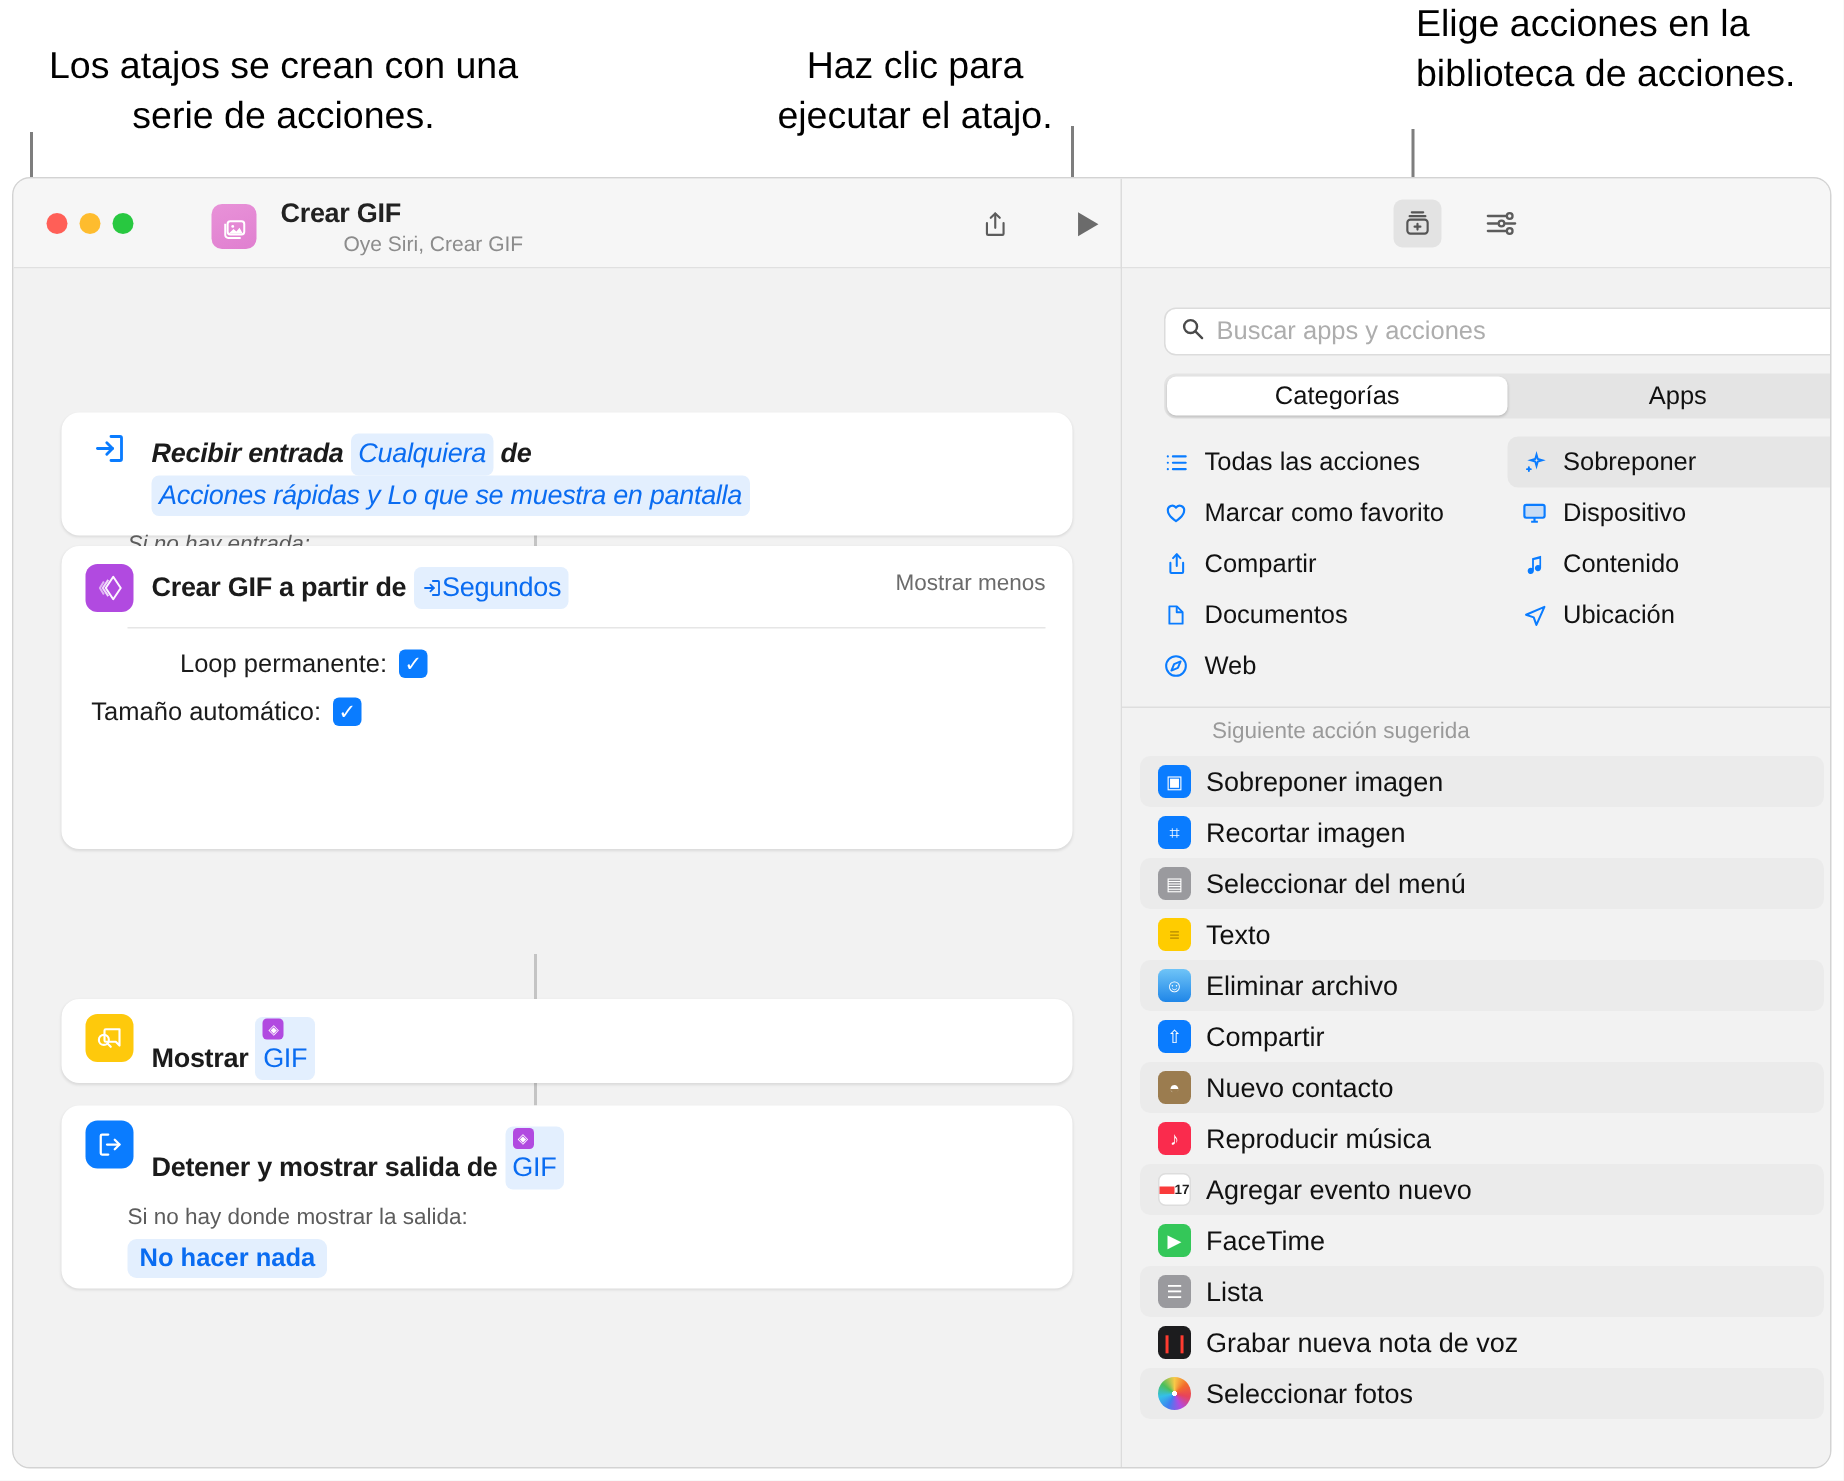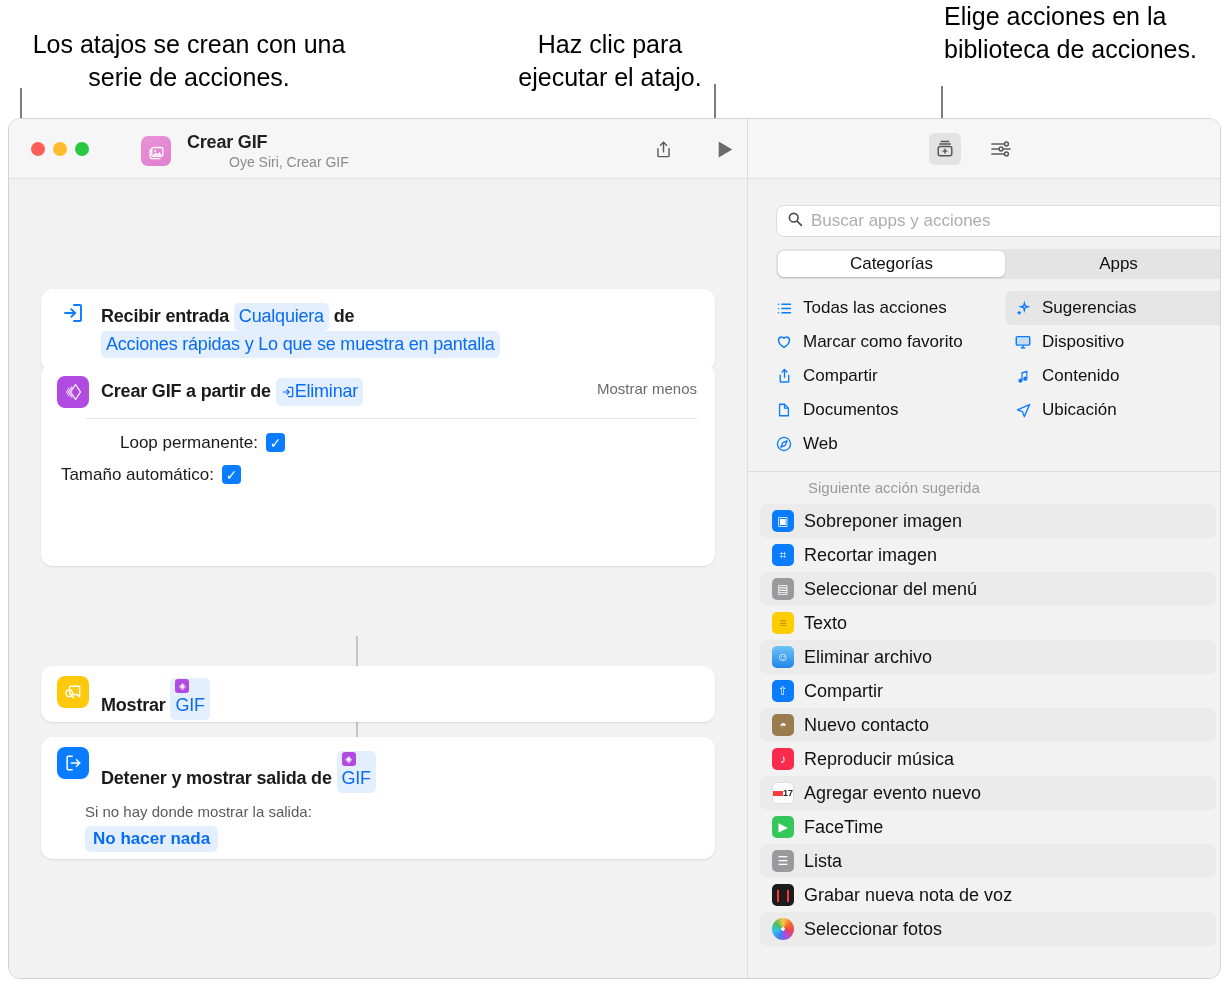--- a/index.html
+++ b/index.html
@@ -178,21 +178,21 @@
     </div>
   </div>
   <div id="vsep"></div>
 
   <div id="editor">
 
     <div class="conn" style="top:155px;height:30px;"></div>
     <div class="conn" style="top:457px;height:30px;"></div>
     <div class="conn" style="top:528px;height:30px;"></div>
 
-    <div class="card" style="top:110px;height:82px;">
+    <div class="card" style="top:96px;height:82px;font-style:italic;">
       <div class="row1">
         <div class="aicon" style="background:#fff;top:8px;">
           <svg width="24" height="24" viewBox="0 0 24 24" fill="none" stroke="#0a7cff" stroke-width="1.9" stroke-linecap="round" stroke-linejoin="round">
             <path d="M13 4h6a1 1 0 0 1 1 1v14a1 1 0 0 1-1 1h-6"></path>
             <path d="M4 12h10"></path>
               <path d="M10.2 8.2 14 12l-3.8 3.8"></path>
           </svg>
         </div>
         <div class="atitle">
           <span class="plain">Recibir entrada</span>
@@ -223,21 +223,21 @@
             <path d="M7.5 6.8 4.3 12l3.2 5.2" opacity=".6"></path>
           </svg>
         </div>
         <div class="atitle">
           <span class="plain">Crear GIF a partir de</span>
           <span class="tok">
             <svg width="14" height="14" viewBox="0 0 24 24" fill="none" stroke="#0a6cf1" stroke-width="2.1" stroke-linecap="round" stroke-linejoin="round" style="vertical-align:-2px;">
               <path d="M13 4h6a1 1 0 0 1 1 1v14a1 1 0 0 1-1 1h-6"></path>
                 <path d="M4 12h10"></path>
                 <path d="M10.2 8.2 14 12l-3.8 3.8"></path>
-            </svg><span>Eliminar</span>
+            </svg><span>Segundos</span>
           </span>
         </div>
         <span class="showmore" style="top:16px;">Mostrar menos</span>
       </div>
       <div class="hr"></div>
 
 
       <div class="param" style="width:244px;">
         <span class="plabel">Loop permanente:</span>
         <span class="cbx">✓</span>
@@ -319,21 +319,21 @@
           </span>
         <span>Todas las acciones</span>
       </div>
       <div class="cat sel">
         <span class="cicon">
           <svg width="17" height="17" viewBox="0 0 20 20" fill="none" stroke="#0a7cff" stroke-width="1.5" stroke-linecap="round">
             <path d="M11 3.5 12 7l3.5 1-3.5 1-1 3.5L10 9 6.5 8 10 7z"></path>
             <path d="M5 13.5v3M3.5 15h3"></path>
           </svg>
           </span>
-        <span>Sugerencias</span>
+        <span>Sobreponer</span>
       </div>
       <div class="cat">
         <span class="cicon">
           <svg width="18" height="18" viewBox="0 0 20 20" fill="none" stroke="#0a7cff" stroke-width="1.6" stroke-linejoin="round">
             <path d="M10 16s-6-3.8-6-7.7A3.3 3.3 0 0 1 10 6a3.3 3.3 0 0 1 6 2.3C16 12.2 10 16 10 16z"></path>
           </svg>
           </span>
         <span>Marcar como favorito</span>
       </div>
       <div class="cat">

